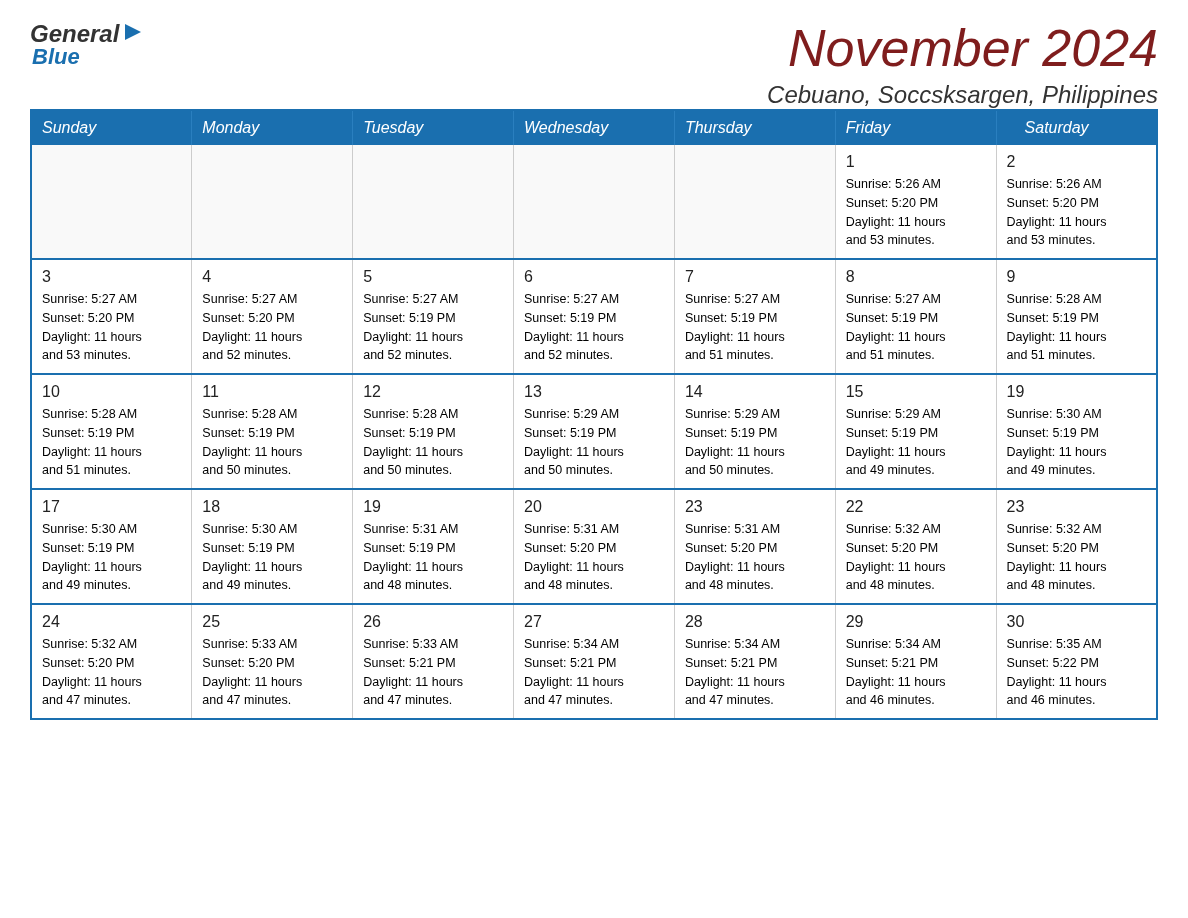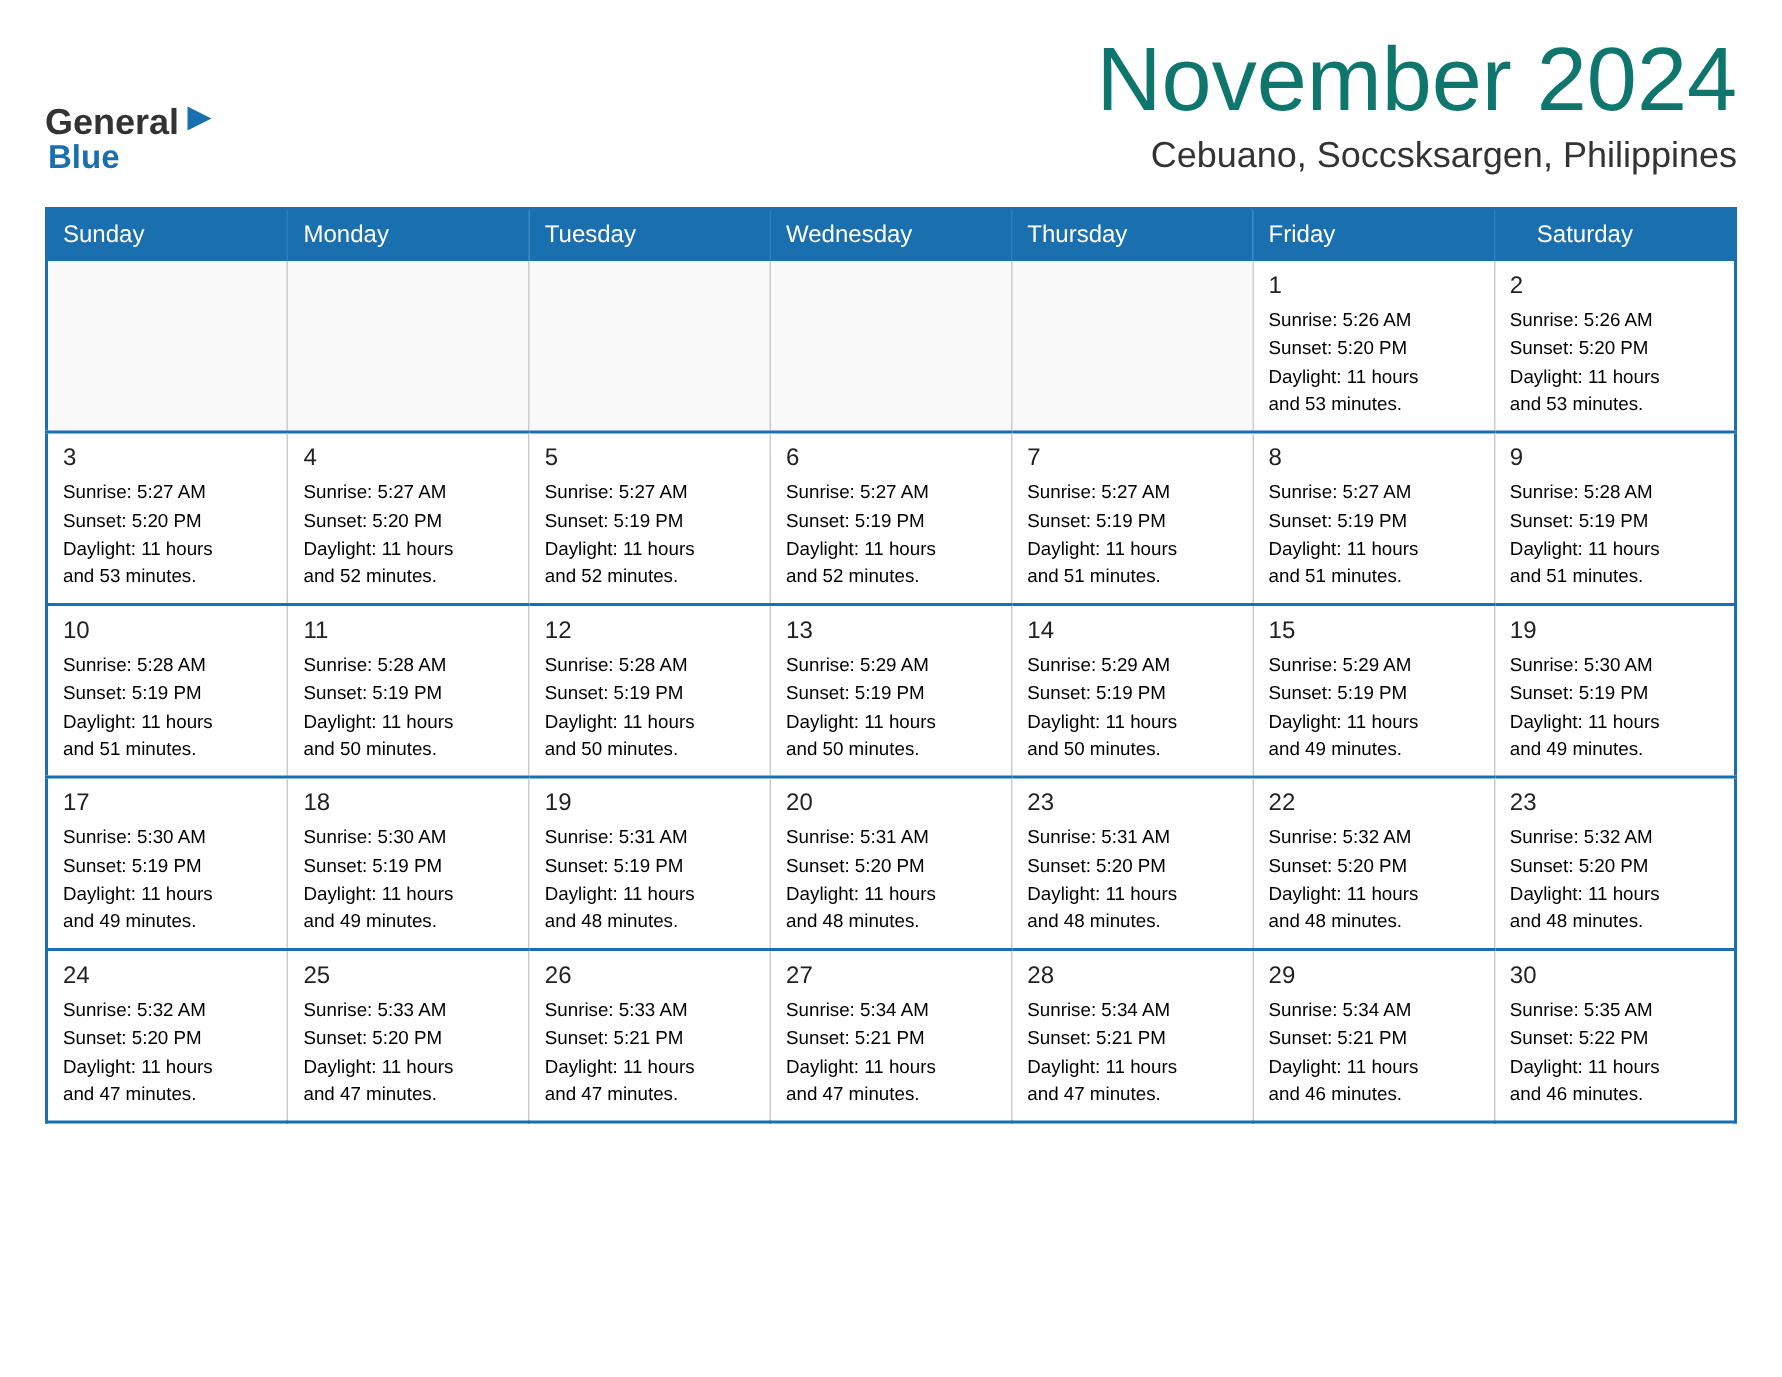--- a/index.html
+++ b/index.html
@@ -6,50 +6,51 @@
     body {
       font-family: Arial, sans-serif;
       background: #fff;
       padding: 20px 30px;
       width: 1188px;
       min-height: 918px;
     }
     .header {
       display: flex;
       justify-content: space-between;
-      align-items: flex-end;
-      margin-bottom: 20px;
+      align-items: flex-start;
+      font-style: italic;
     }
     .title-section {
       text-align: right;
     }
     .month-title {
-      font-size: 60px;
+      font-size: 52px;
       font-weight: normal;
-      color: #0f766e;
+      color: #7f1d1d;
       line-height: 1.1;
     }
     .subtitle {
       font-size: 24px;
       color: #333;
       margin-top: 4px;
     }
     .calendar-table {
       width: 100%;
       border-collapse: collapse;
       border: 2px solid #1a6faf;
     }
     .calendar-table th {
       background-color: #1a6faf;
       color: #fff;
       text-align: left;
       padding: 8px 10px;
       font-size: 16px;
       font-weight: normal;
       border-right: 1px solid #2a7fbf;
+      font-style: italic;
     }
     .calendar-table th:last-child {
       border-right: none;
       padding-left: 28px;
     }
     .calendar-table td {
       vertical-align: top;
       padding: 8px 10px;
       border-right: 1px solid #ccc;
       border-bottom: 2px solid #1a6faf;

